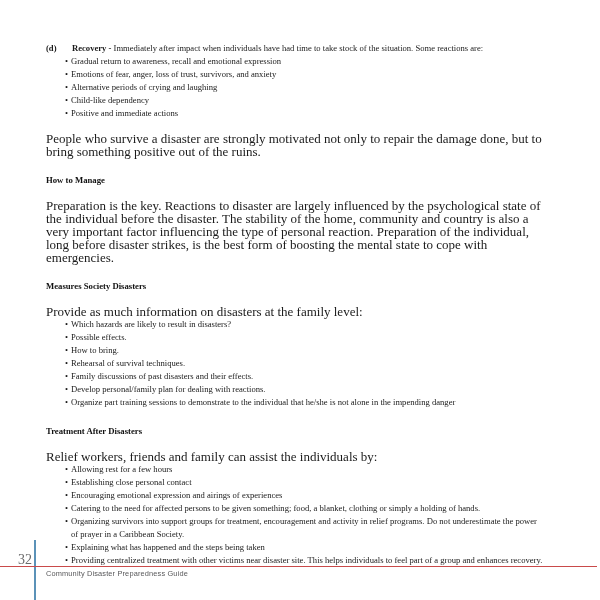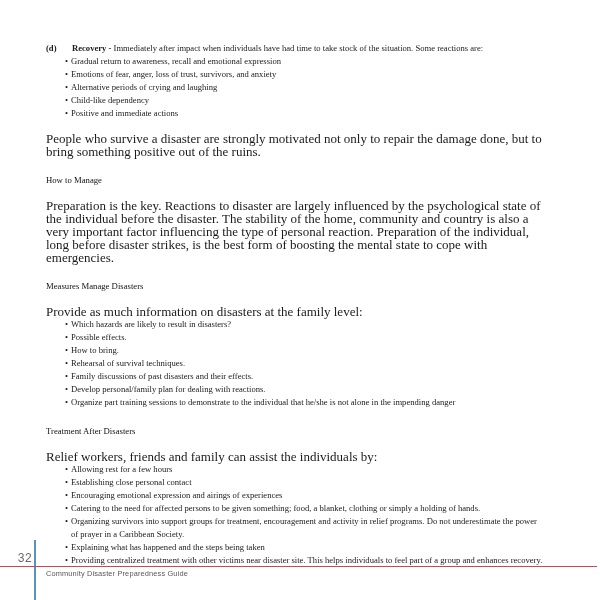--- a/index.html
+++ b/index.html
@@ -38,21 +38,21 @@
     color: #1a1a1a;
   }
 
   .para-gap {
     margin-top: 12px;
   }
 
   .heading {
     font-size: 8.7px;
     line-height: 13px;
-    font-weight: normal;
+    font-weight: bold;
     margin: 0;
     color: #111111;
   }
 
   .heading-gap {
     margin-top: 16px;
   }
 
   
   .lettered-item {
@@ -108,22 +108,22 @@
     width: 1.6px;
     height: 60px;
     background: #5b92b8;
   }
   .page-number {
     position: absolute;
     left: 14px;
     top: 552px;
     width: 18px;
     text-align: right;
-    font-family: Liberation Mono, monospace;
-    font-size: 12px;
+    font-family: Liberation Serif, serif;
+    font-size: 14px;
     color: #6a6a6a;
   }
   .footer-text {
     position: absolute;
     left: 46px;
     top: 569px;
     font-family: "Liberation Sans", sans-serif;
     font-size: 7.4px;
     letter-spacing: 0.15px;
     color: #58585a;
@@ -146,21 +146,21 @@
       <li><span class="dot">•</span><span>Alternative periods of crying and laughing</span></li>
       <li><span class="dot">•</span><span>Child-like dependency</span></li>
       <li><span class="dot">•</span><span>Positive and immediate actions</span></li>
     </ul>
 
     <p class="para para-gap">People who survive a disaster are strongly motivated not only to repair the damage done, but to bring something positive out of the ruins.</p>
 
     <div class="heading heading-gap">How to Manage</div>
     <p class="para para-gap">Preparation is the key. Reactions to disaster are largely influenced by the psychological state of the individual before the disaster. The stability of the home, community and country is also a very important factor influencing the type of personal reaction. Preparation of the individual, long before disaster strikes, is the best form of boosting the mental state to cope with emergencies.</p>
 
-    <div class="heading heading-gap">Measures Manage Disasters</div>
+    <div class="heading heading-gap">Measures Society Disasters</div>
     <p class="para para-gap">Provide as much information on disasters at the family level:</p>
 
     <ul class="bullets">
       <li><span class="dot">•</span><span>Which hazards are likely to result in disasters?</span></li>
       <li><span class="dot">•</span><span>Possible effects.</span></li>
       <li><span class="dot">•</span><span>How to bring.</span></li>
       <li><span class="dot">•</span><span>Rehearsal of survival techniques.</span></li>
       <li><span class="dot">•</span><span>Family discussions of past disasters and their effects.</span></li>
       <li><span class="dot">•</span><span>Develop personal/family plan for dealing with reactions.</span></li>
       <li><span class="dot">•</span><span>Organize part training sessions to demonstrate to the individual that he/she is not alone in the impending danger</span></li>

